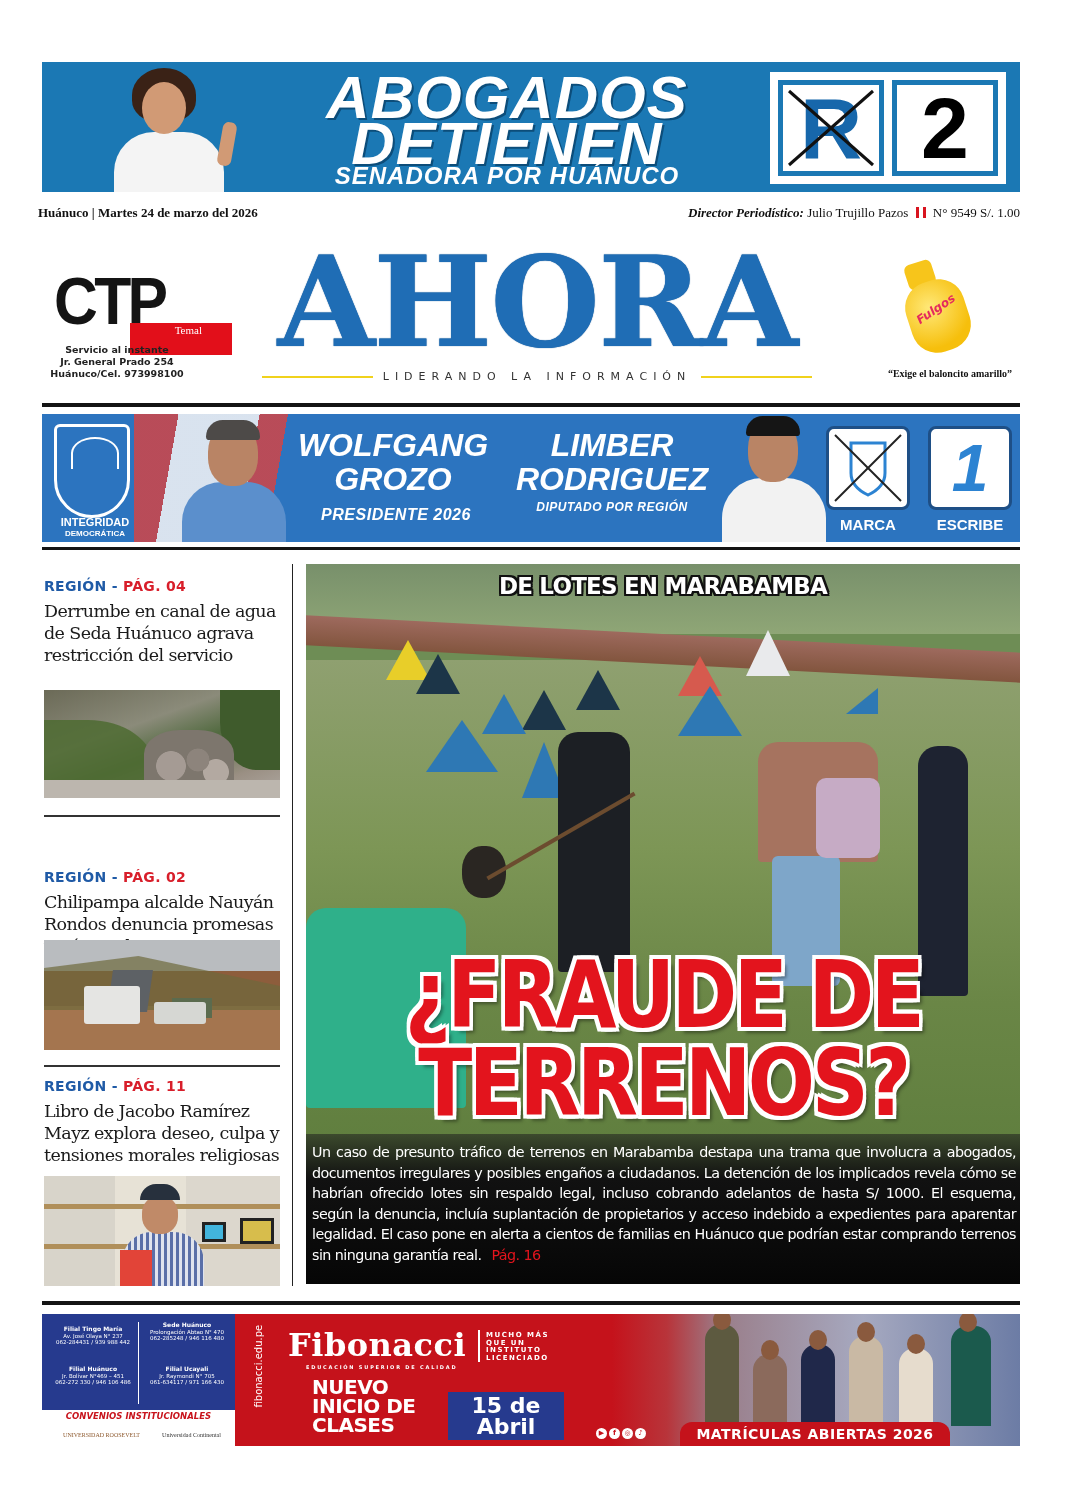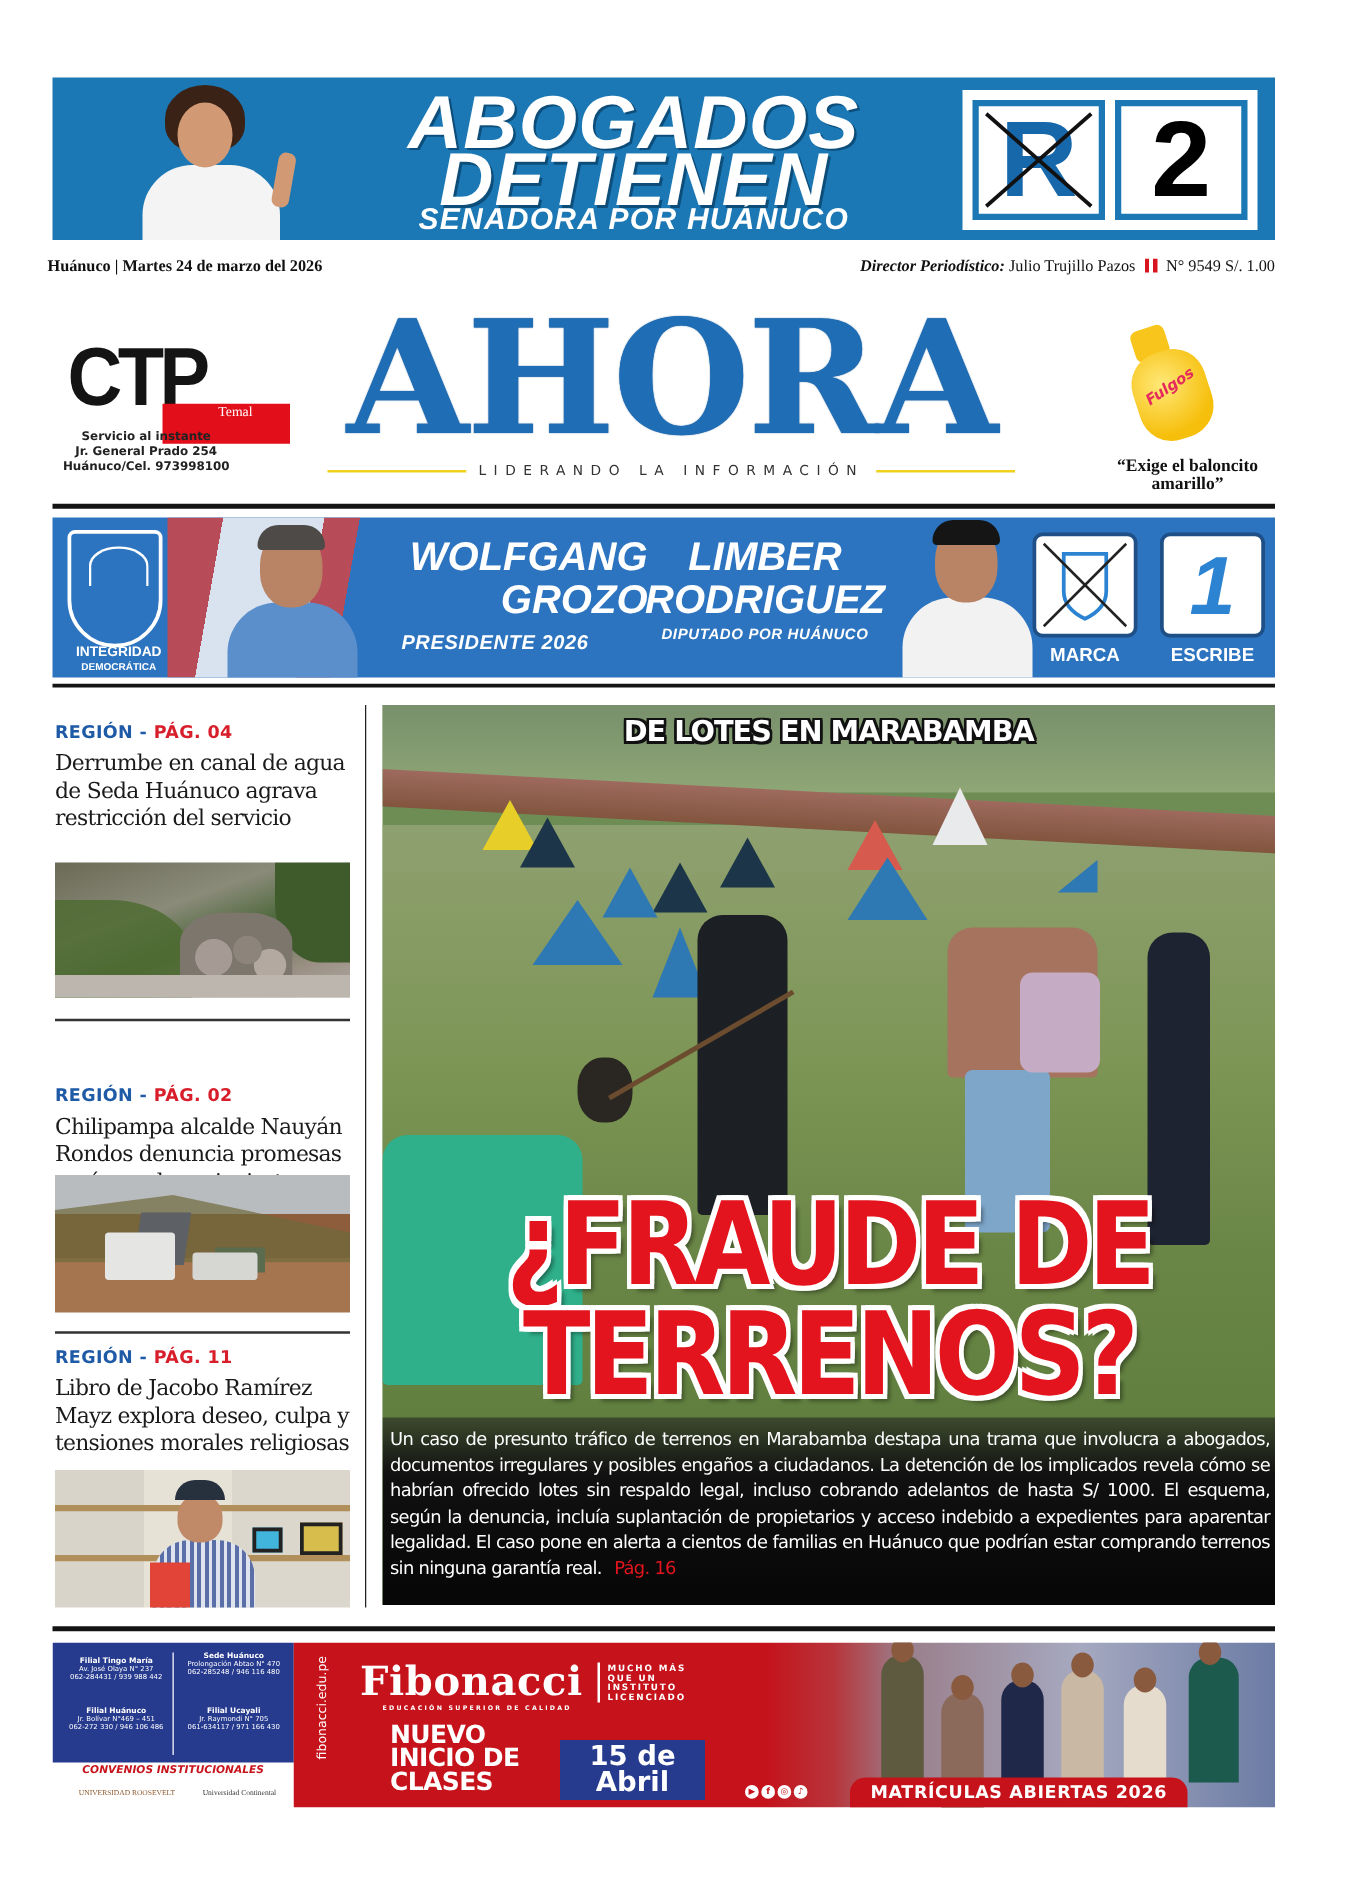--- a/index.html
+++ b/index.html
@@ -37,38 +37,38 @@
 
   .logo { left: 262px; top: 238px; width: 550px; height: 128px; text-align: center; font-family: "DejaVu Serif", serif; font-weight: bold; font-size: 126px; line-height: 128px; color: #1f6db5; letter-spacing: -2px; text-shadow: 0 0 1px #0e4f8e; }
   .tagline { left: 262px; top: 370px; width: 550px; display: flex; align-items: center; justify-content: center; gap: 10px; }
   .tagline .line { flex: 1; height: 2px; background: #f0d21c; }
   .tagline span { font-family: "DejaVu Sans", sans-serif; font-size: 11px; letter-spacing: 6px; color: #333; }
 
   .fulgos { left: 902px; top: 262px; width: 70px; height: 96px; }
   .fulgos .cyl { left: 6px; top: 18px; width: 60px; height: 72px; border-radius: 26px; background: radial-gradient(circle at 40% 35%, #ffe878, #f6bf0c 70%); transform: rotate(-18deg); }
   .fulgos .neck { left: 4px; top: 0; width: 28px; height: 26px; border-radius: 6px; background: #f7c51b; transform: rotate(-18deg); }
   .fulgos .lbl { left: 12px; top: 40px; font-family: "DejaVu Sans", sans-serif; font-style: italic; font-weight: bold; font-size: 12px; color: #e52a5d; transform: rotate(-34deg); }
-  .fulgos-quote { left: 880px; top: 367px; width: 140px; text-align: center; font-family: "Liberation Serif", serif; font-weight: bold; font-size: 14px; line-height: 14px; }
+  .fulgos-quote { left: 880px; top: 367px; width: 140px; text-align: center; font-family: "Liberation Serif", serif; font-weight: bold; font-size: 10px; line-height: 14px; }
 
   .rule-thick { left: 42px; width: 978px; height: 4px; background: #141414; }
 
   
   .ad-mid { left: 42px; top: 414px; width: 978px; height: 128px; background: #2c74bf; overflow: hidden; }
   .ad-mid .shield { left: 12px; top: 10px; width: 76px; height: 94px; border: 3px solid #fff; border-radius: 6px 6px 38px 38px; background: #2c74bf; }
   .ad-mid .shield::after { content: ""; position: absolute; left: 14px; top: 10px; width: 44px; height: 30px; border-radius: 50% 50% 0 0; border: 2px solid #fff; border-bottom: none; }
   .ad-mid .id-label { left: 8px; top: 102px; width: 90px; text-align: center; color: #fff; font-weight: bold; font-size: 11px; line-height: 12px; }
   .ad-mid .id-label small { display: block; font-size: 8px; }
   .ad-mid .flagbg { left: 92px; top: 0; width: 180px; height: 128px; background: linear-gradient(100deg, #c8474d 0 22%, #eceff4 22% 62%, #c8474d 62% 76%, transparent 76%); opacity: 0.9; }
   .ad-mid .p1 { left: 140px; top: 6px; width: 100px; height: 122px; }
   .ad-mid .p2 { left: 680px; top: 2px; width: 110px; height: 126px; }
   .pface { left: 26px; top: 4px; width: 50px; height: 62px; border-radius: 45%; background: #b98465; }
   .phair { left: 24px; top: 0; width: 54px; height: 20px; border-radius: 20px 20px 4px 4px; background: #4d4a48; }
   .pbody { left: 0; top: 62px; width: 104px; height: 70px; border-radius: 40px 40px 0 0; }
   .ad-mid .n { color: #fff; font-weight: 900; font-style: italic; font-size: 32px; line-height: 34px; text-align: center; }
-  .ad-mid .n1 { left: 264px; top: 14px; width: 212px; text-align: right; }
+  .ad-mid .n1 { left: 245px; top: 14px; width: 212px; }
   .ad-mid .n2 { left: 460px; top: 14px; width: 220px; }
   .ad-mid .sub { color: #fff; font-weight: 900; font-style: italic; font-size: 14px; text-align: center; letter-spacing: 0.5px; }
   .ad-mid .sub1 { left: 248px; top: 92px; width: 212px; font-size: 16px; }
   .ad-mid .sub2 { left: 460px; top: 86px; width: 220px; font-size: 12px; }
   .ad-mid .mbox { top: 12px; width: 84px; height: 84px; background: #fff; border-radius: 8px; border: 3px solid #1e4f86; }
   .ad-mid .mbox.m1 { left: 784px; }
   .ad-mid .mbox.m2 { left: 886px; display: flex; align-items: center; justify-content: center; color: #2c83d2; font-weight: 900; font-style: italic; font-size: 66px; }
   .ad-mid .mlabel { top: 102px; width: 84px; text-align: center; color: #fff; font-weight: bold; font-size: 15px; }
   .ad-mid .ml1 { left: 784px; }
   .ad-mid .ml2 { left: 886px; }
@@ -223,21 +223,21 @@
   </div>
   <div class="abs n n1">
     <div>WOLFGANG</div>
     <div>GROZO</div>
   </div>
   <div class="abs sub sub1">PRESIDENTE 2026</div>
   <div class="abs n n2">
     <div>LIMBER</div>
     <div>RODRIGUEZ</div>
   </div>
-  <div class="abs sub sub2">DIPUTADO POR HUÁNUCO</div>
+  <div class="abs sub sub2">DIPUTADO POR REGIÓN</div>
   <div class="abs p2">
     <div class="abs pbody" style="background:#f2f2f2;"></div>
     <div class="abs pface"></div>
     <div class="abs phair" style="background:#151515;"></div>
   </div>
   <div class="abs mbox m1">
     <svg width="78" height="78" viewBox="0 0 78 78">
         <path d="M22 14 h34 v30 q0 14 -17 22 q-17 -8 -17 -22z" fill="none" stroke="#2c83d2" stroke-width="3"></path>
         <line x1="6" y1="6" x2="72" y2="72" stroke="#222" stroke-width="2"></line>
         <line x1="72" y1="6" x2="6" y2="72" stroke="#222" stroke-width="2"></line>

